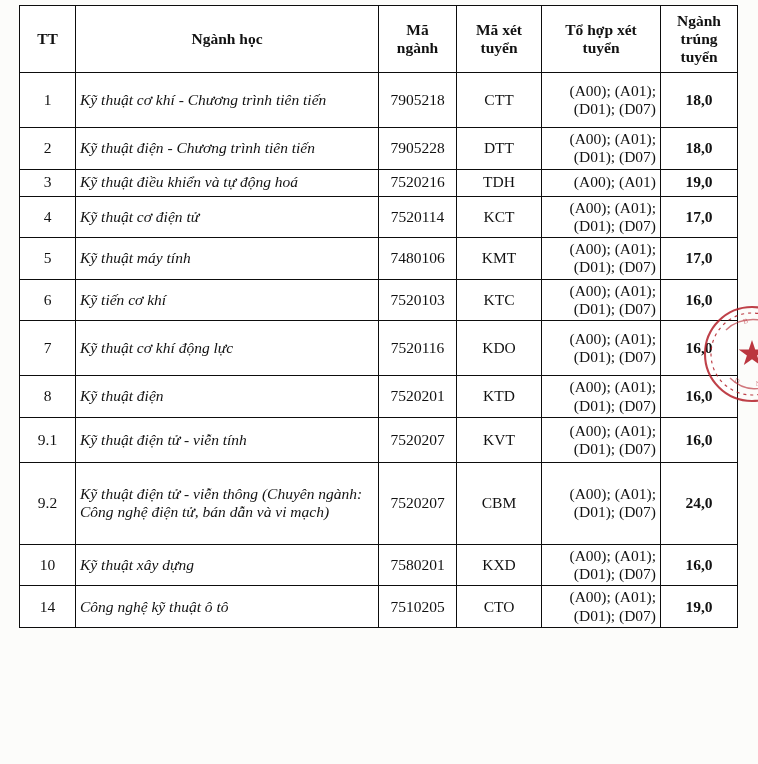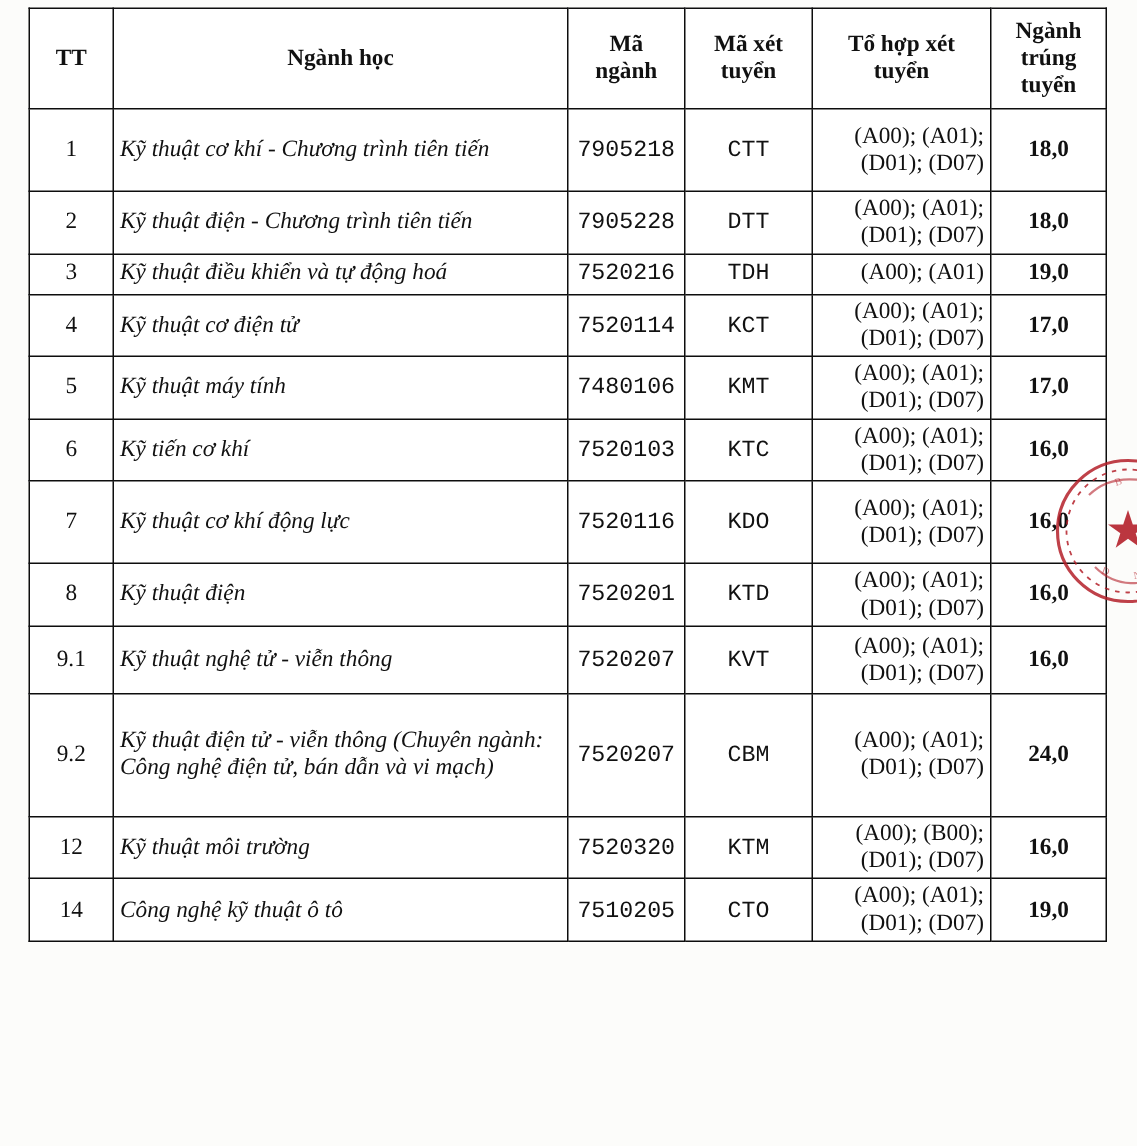--- a/index.html
+++ b/index.html
@@ -73,21 +73,20 @@
   td.name {
     text-align: left;
     padding-left: 10px;
     font-size: 15.5px;
     font-style: italic;
   }
   td.code,
   td.adm {
     text-align: center;
     font-size: 15.5px;
-    font-family: Liberation Mono, monospace;
   }
   td.comb {
     text-align: right;
     font-size: 14.2px;
     line-height: 1.2;
     padding: 2px 2px;
   }
   td.pt {
     text-align: center;
     font-weight: bold;
@@ -243,47 +242,47 @@
             <td class="code">7520201</td>
             <td class="adm">KTD</td>
             <td class="comb">
               <span class="comb-line">(A00); (A01);</span>
               <span class="comb-line">(D01); (D07)</span>
             </td>
             <td class="pt">16,0</td>
           </tr>
           <tr class="r-h7">
             <td class="tt">9.1</td>
-            <td class="name">Kỹ thuật nghệ tử - viễn thông</td>
+            <td class="name">Kỹ thuật điện tử - viễn tính</td>
             <td class="code">7520207</td>
             <td class="adm">KVT</td>
             <td class="comb">
               <span class="comb-line">(A00); (A01);</span>
               <span class="comb-line">(D01); (D07)</span>
             </td>
             <td class="pt">16,0</td>
           </tr>
           <tr class="r-h5">
             <td class="tt">9.2</td>
             <td class="name">Kỹ thuật điện tử - viễn thông (Chuyên ngành: Công nghệ điện tử, bán dẫn và vi mạch)</td>
             <td class="code">7520207</td>
             <td class="adm">CBM</td>
             <td class="comb">
               <span class="comb-line">(A00); (A01);</span>
               <span class="comb-line">(D01); (D07)</span>
             </td>
             <td class="pt">24,0</td>
           </tr>
           <tr class="r-h4">
-            <td class="tt">12</td>
-            <td class="name">Kỹ thuật môi trường</td>
-            <td class="code">7520320</td>
-            <td class="adm">KTM</td>
-            <td class="comb">
-              <span class="comb-line">(A00); (B00);</span>
+            <td class="tt">10</td>
+            <td class="name">Kỹ thuật xây dựng</td>
+            <td class="code">7580201</td>
+            <td class="adm">KXD</td>
+            <td class="comb">
+              <span class="comb-line">(A00); (A01);</span>
               <span class="comb-line">(D01); (D07)</span>
             </td>
             <td class="pt">16,0</td>
           </tr>
           <tr class="r-h4">
             <td class="tt">14</td>
             <td class="name">Công nghệ kỹ thuật ô tô</td>
             <td class="code">7510205</td>
             <td class="adm">CTO</td>
             <td class="comb">

